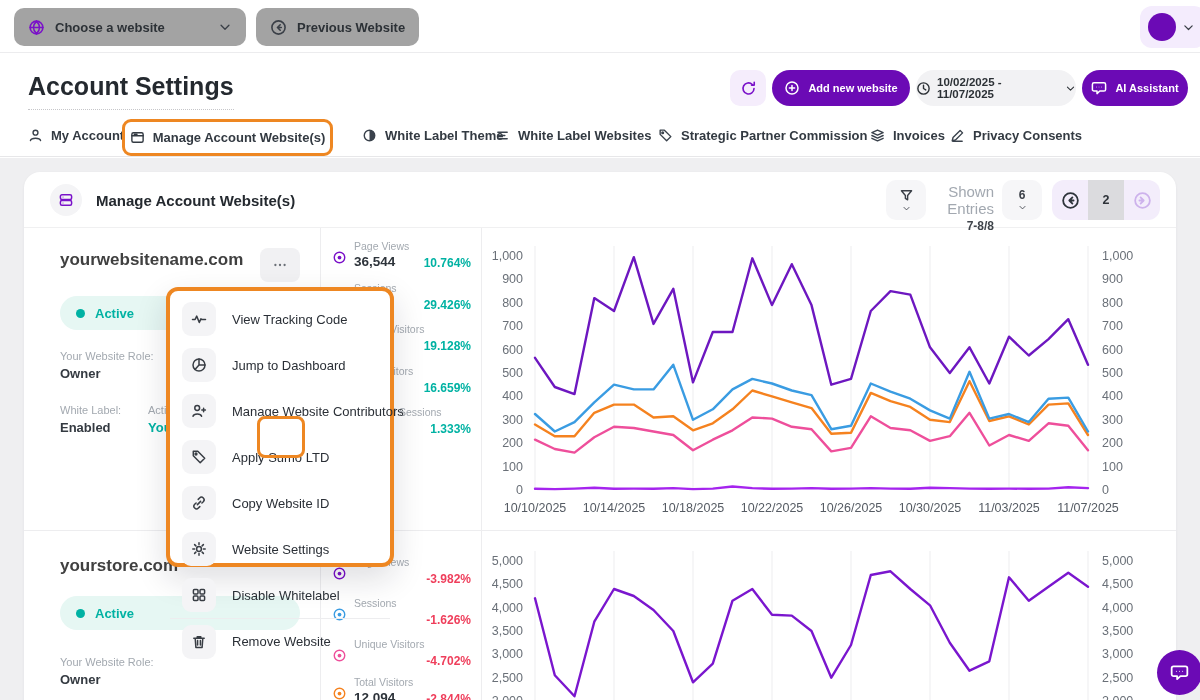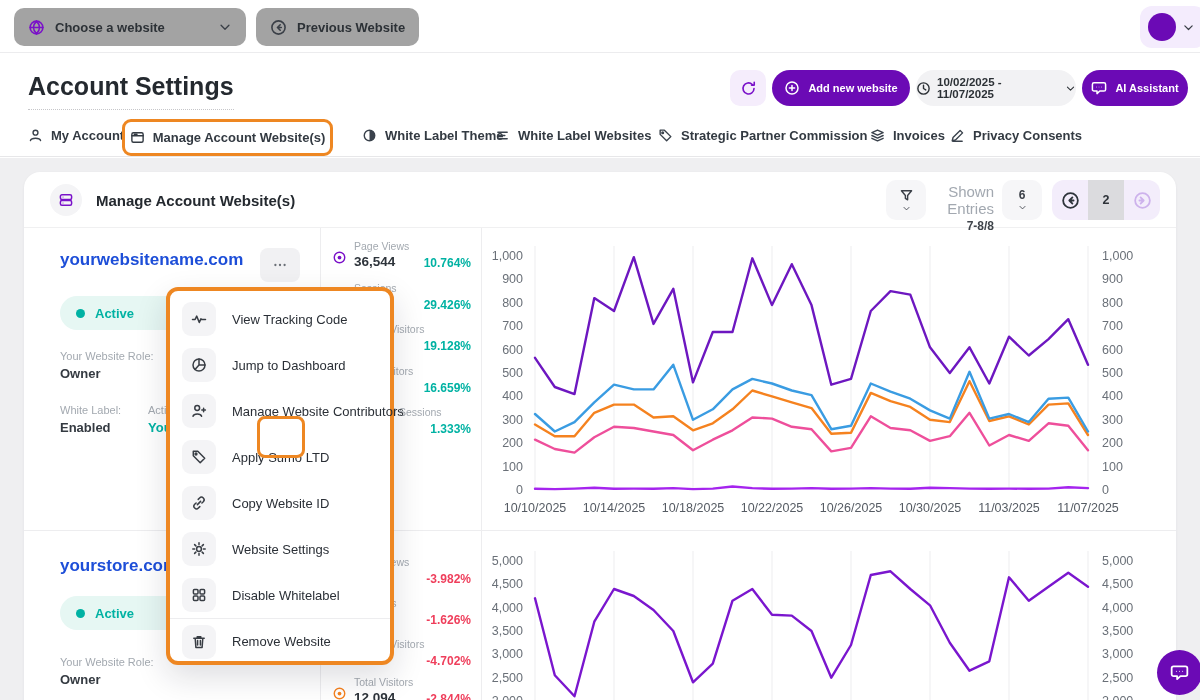--- a/index.html
+++ b/index.html
@@ -48,21 +48,21 @@
   .pager { position:absolute; left:1028px; top:8px; width:108px; height:40px; background:#f3edfb; border-radius:12px; display:flex; overflow:hidden; }
   .pager .cell { width:36px; height:40px; display:flex; align-items:center; justify-content:center; cursor:pointer; }
   .pager .prev { color:#2e343b; }
   .pager .cur { background:#dbdbde; font-size:12.5px; font-weight:700; color:#2e3339; }
   .pager .next { color:#cdb2ec; }
 
   .vline { position:absolute; top:56px; bottom:0; width:1px; background:#ededef; }
   .rowdiv { position:absolute; left:0; top:358px; width:100%; height:1px; background:#ededef; }
 
   
-  .site-title { position:absolute; left:36px; font-size:17px; font-weight:700; color:#1d4ed8; }
+  .site-title { position:absolute; left:36px; font-size:17px; font-weight:700; color:#404040; }
   .dotsbtn { position:absolute; left:236px; top:76px; width:40px; height:34px; background:#f1f1f3; border-radius:8px; display:flex; align-items:center; justify-content:center; color:#6a6f76; cursor:pointer; }
   .annot { position:absolute; border:3px solid #ee8722; border-radius:8px; pointer-events:none; z-index:45; }
   .pill { position:absolute; left:36px; width:240px; height:34px; background:#e6f7f3; border-radius:17px; display:flex; align-items:center; gap:10px; padding-left:16px; }
   .pill .dot { width:9px; height:9px; border-radius:50%; background:#00b2a3; }
   .pill .ptxt { font-size:13px; font-weight:700; color:#00b2a3; }
   .minilabel { position:absolute; font-size:11px; color:#a3a9b0; }
   .minival { position:absolute; font-size:13px; font-weight:700; color:#343a41; }
   .minival.teal { color:#00b2a3; }
 
   
@@ -70,21 +70,21 @@
   .ticon { position:absolute; left:12px; top:16px; font-size:15px; }
   .slabel { position:absolute; left:34px; top:6px; font-size:10.5px; color:#a3a9b0; white-space:nowrap; }
   .sval { position:absolute; left:34px; top:20px; font-size:13.5px; font-weight:700; color:#2e343b; }
   .pct { position:absolute; right:10px; top:22px; font-size:12px; font-weight:700; }
   .pct.up { color:#00b2a3; }
   .pct.down { color:#ef3e5b; }
 
   .chart { position:absolute; left:457px; }
 
   
-  .menu { position:absolute; left:166px; top:287px; width:228px; height:378px; background:#fff; border:4px solid #ee8722; border-radius:12px; box-shadow:0 12px 32px rgba(20,20,43,.14); z-index:40; padding-top:5px; }
+  .menu { position:absolute; left:166px; top:287px; width:228px; height:280px; background:#fff; border:4px solid #ee8722; border-radius:12px; box-shadow:0 12px 32px rgba(20,20,43,.14); z-index:40; padding-top:5px; }
   .mitem { display:flex; align-items:center; gap:16px; height:46px; padding-left:12px; cursor:pointer; font-size:13px; font-weight:500; color:#2a2f36; white-space:nowrap; }
   .mitem .mbox { width:34px; height:34px; border-radius:9px; background:#f4f4f6; display:flex; align-items:center; justify-content:center; color:#383d44; flex:0 0 34px; }
   .mitem.sep { border-top:1px solid #ededef; }
 
   .fab { position:absolute; left:1157px; top:650px; width:45px; height:45px; border-radius:50%; background:#6b0ab5; color:#fff; display:flex; align-items:center; justify-content:center; z-index:60; cursor:pointer; }
 </style>
 </head>
 <body>
 
 <div class="screen">

